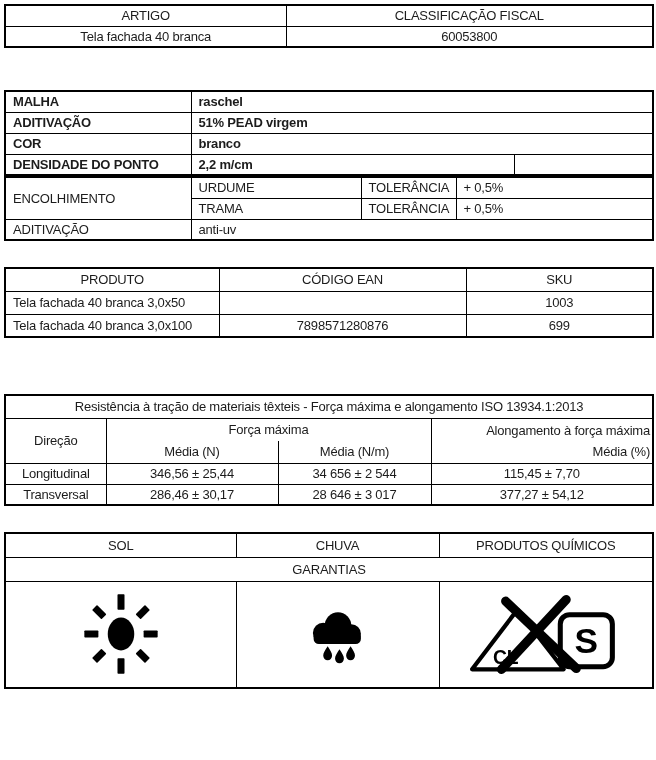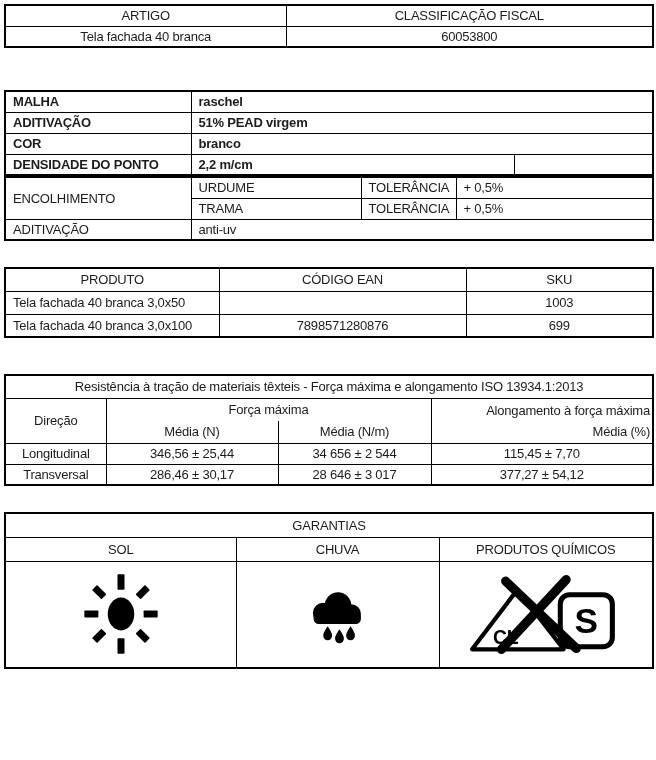--- a/index.html
+++ b/index.html
@@ -25,21 +25,21 @@
     vertical-align: middle;
     white-space: nowrap;
     overflow: hidden;
     letter-spacing: -0.2px;
   }
   .c { text-align: center; padding: 1px 2px; }
   .l { text-align: left; }
   .mt-t2 { margin-top: 42px; font-weight: bold; }
   .mt-t3 { }
   .mt-t4 { margin-top: 26px; padding-left: 42px; }
-  .mt-t5 { margin-top: 36px; }
+  .mt-t5 { margin-top: 56px; }
   .mt-t6 { margin-top: 26px; }
   .no-bottom { border-bottom: none; }
   .no-top { border-top: none; }
   .two-line { white-space: normal; line-height: 21px; text-align: right; }
   .h23 { height: 23px; }
   .h24 { height: 24px; }
   .icon-cell { height: 107px; text-align: center; vertical-align: middle; padding: 2px; }
   .icon-cell svg { display: inline-block; vertical-align: middle; }
   .chem-letter { font-family: "Liberation Sans", sans-serif; font-weight: bold; }
 </style>
@@ -184,26 +184,26 @@
     </table>
 
   <table class="mt-t6">
     <colgroup>
         <col style="width:231px">
         <col style="width:203px">
         <col style="width:214px">
       </colgroup>
     <tbody>
         <tr>
-      <td class="c h24" colspan="3">GARANTIAS</td>
-    </tr>
-    <tr>
       <td class="c h24">SOL</td>
       <td class="c h24">CHUVA</td>
       <td class="c h24">PRODUTOS QUÍMICOS</td>
+    </tr>
+    <tr>
+      <td class="c h24" colspan="3">GARANTIAS</td>
     </tr>
     <tr>
       <td class="icon-cell">
         <svg viewBox="0 0 100 110" width="78" height="86" aria-hidden="true">
           <ellipse cx="50" cy="55" rx="17" ry="21" fill="#000"></ellipse>
           <g fill="#000">
             <rect x="45.5" y="4" width="9" height="20" rx="1" transform="rotate(0 50 55)"></rect>
             <rect x="45.5" y="7" width="9" height="17" rx="1" transform="rotate(45 50 55)"></rect>
             <rect x="45.5" y="8" width="9" height="18" rx="1" transform="rotate(90 50 55)"></rect>
             <rect x="45.5" y="7" width="9" height="17" rx="1" transform="rotate(135 50 55)"></rect>

